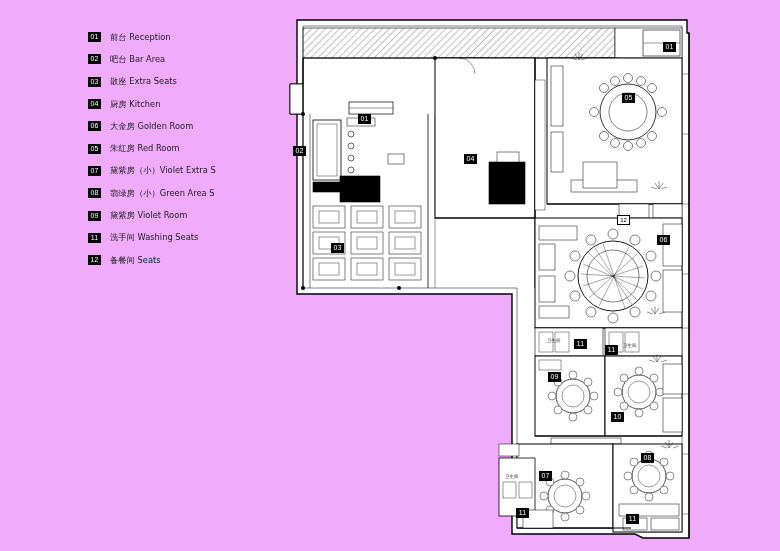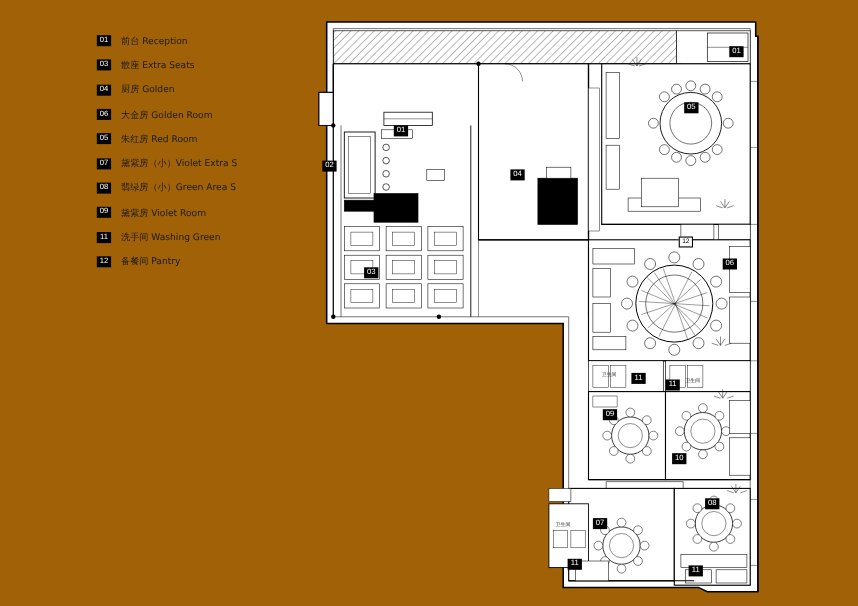--- a/index.html
+++ b/index.html
@@ -11,21 +11,21 @@
     width: 780px;
     height: 551px;
     font-family: "Liberation Sans", sans-serif;
     overflow: hidden;
     position: relative;
   }
   #page {
     position: relative;
     width: 780px;
     height: 551px;
-    background: #a16207;
+    background: #f0abfc;
   }
 
   
   #legend {
     position: absolute;
     left: 88px;
     top: 26px;
     width: 185px;
   }
   .legend-item {
@@ -96,26 +96,30 @@
 <body>
 
 <div id="page">
 
   <div id="legend">
     <div class="legend-item">
       <span class="legend-num">01</span>
       <span class="legend-label">前台 Reception</span>
     </div>
     <div class="legend-item">
+      <span class="legend-num">02</span>
+      <span class="legend-label">吧台 Bar Area</span>
+    </div>
+    <div class="legend-item">
       <span class="legend-num">03</span>
       <span class="legend-label">散座 Extra Seats</span>
     </div>
     <div class="legend-item">
       <span class="legend-num">04</span>
-      <span class="legend-label">厨房 Golden</span>
+      <span class="legend-label">厨房 Kitchen</span>
     </div>
     <div class="legend-item">
       <span class="legend-num">06</span>
       <span class="legend-label">大金房 Golden Room</span>
     </div>
     <div class="legend-item">
       <span class="legend-num">05</span>
       <span class="legend-label">朱红房 Red Room</span>
     </div>
     <div class="legend-item">
@@ -125,25 +129,25 @@
     <div class="legend-item">
       <span class="legend-num">08</span>
       <span class="legend-label">翡绿房（小）Green Area S</span>
     </div>
     <div class="legend-item">
       <span class="legend-num">09</span>
       <span class="legend-label">黛紫房 Violet Room</span>
     </div>
     <div class="legend-item">
       <span class="legend-num">11</span>
-      <span class="legend-label">洗手间 Washing Green</span>
+      <span class="legend-label">洗手间 Washing Seats</span>
     </div>
     <div class="legend-item">
       <span class="legend-num">12</span>
-      <span class="legend-label">备餐间 Pantry</span>
+      <span class="legend-label">备餐间 Seats</span>
     </div>
   </div>
 
   <div id="plan">
     <svg width="482" height="528" viewBox="0 0 482 528" xmlns="http://www.w3.org/2000/svg">
       <defs>
         <pattern id="hatch" width="5" height="5" patternTransform="rotate(45)" patternUnits="userSpaceOnUse">
           <line x1="0" y1="0" x2="0" y2="5" stroke="#000" stroke-width="0.5"></line>
         </pattern>
         <pattern id="hatchfine" width="3" height="3" patternTransform="rotate(45)" patternUnits="userSpaceOnUse">

